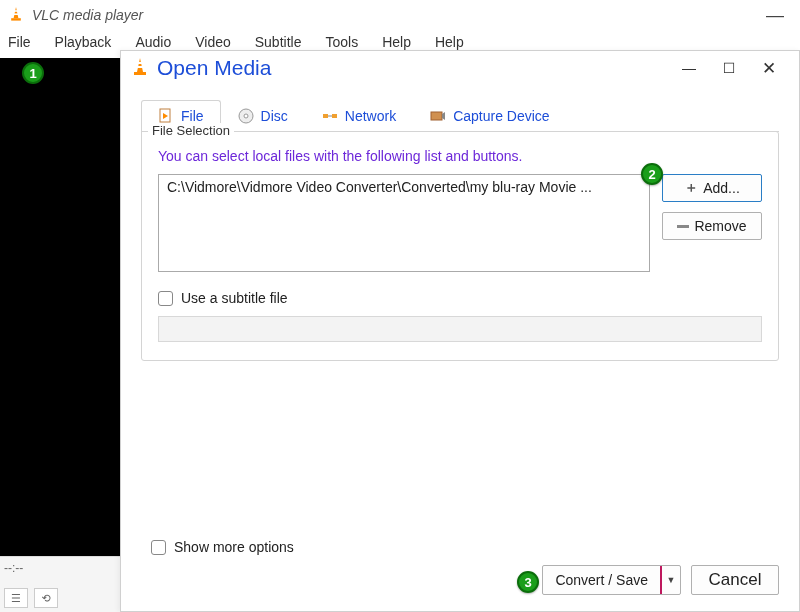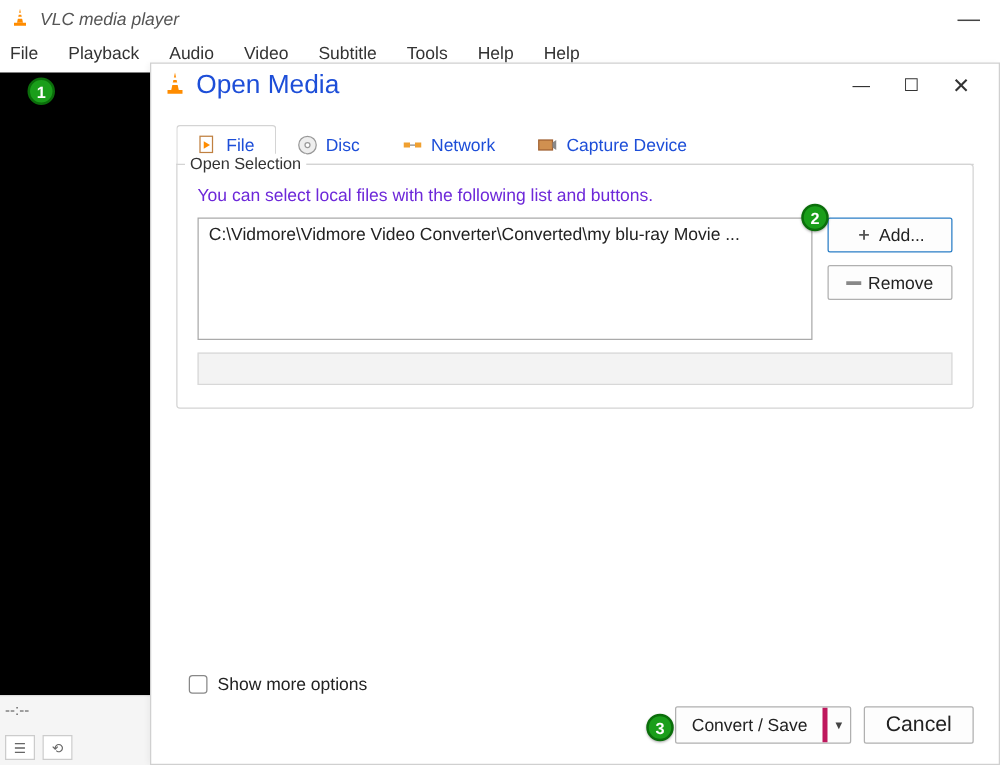--- a/index.html
+++ b/index.html
@@ -48,21 +48,21 @@
   .sub-row { margin-top: 18px; display:flex; align-items:center; gap:8px; font-size:14px; color:#222; }
   .chk { width:15px; height:15px; border:1.5px solid #888; border-radius:3px; }
   .sub-controls { margin-top:10px; display:flex; gap:12px; align-items:center; }
   .sub-path { flex:1; height:26px; border:1px solid #d8d8d8; background:#f3f3f3; }
   .browse-btn { width:108px; height:28px; border:1px solid #d8d8d8; background:#fafafa; color:#888; font-size:14px; display:flex; align-items:center; justify-content:center; border-radius:2px; }
 
   .options-row { position:absolute; left:30px; bottom:56px; display:flex; align-items:flex-end; gap:8px; font-size:14px; color:#222; }
 
   .footer { position:absolute; right:20px; bottom:16px; display:flex; gap:10px; }
   .convert-btn { height:30px; border:1px solid #b0b0b0; background:#fdfdfd; display:flex; align-items:center; border-radius:2px; overflow:hidden; }
-  .convert-main { padding: 0 12px; font-size:14px; color:#222; border-right:4px solid #be185d; height:100%; display:flex; align-items:center; }
+  .convert-main { padding: 0 12px; font-size:14px; color:#222; border-right:2px solid #be185d; height:100%; display:flex; align-items:center; }
   .convert-drop { width:18px; display:flex; align-items:center; justify-content:center; font-size:9px; color:#444; }
   .cancel-btn { width:88px; height:30px; border:1px solid #b0b0b0; background:#fdfdfd; font-size:17px; color:#222; display:flex; align-items:center; justify-content:center; border-radius:2px; }
 
   
   .badge { position:absolute; width:22px; height:22px; border-radius:50%; background:#1a9e1a; border:2px solid #0b6e0b; color:#fff; font-weight:bold; font-size:13px; display:flex; align-items:center; justify-content:center; z-index:50; box-shadow:0 1px 2px rgba(0,0,0,.3); }
 </style>
 </head>
 <body>
 
 <div class="main-window">
@@ -141,39 +141,43 @@
         <div class="tab">
           <svg class="tab-icon" viewBox="0 0 16 16">
               <rect x="1" y="4" width="11" height="8" fill="#d09050" stroke="#a06030"></rect>
               <path d="M12 6 L15 4 L15 12 L12 10 Z" fill="#888"></path>
             </svg>
           <span>Capture Device</span>
         </div>
       </div>
 
       <div class="group">
-        <span class="group-label">Open Selection</span>
+        <span class="group-label">File Selection</span>
         <div class="hint">You can select local files with the following list and buttons.</div>
 
         <div class="file-row">
           <div class="file-list">
             <div>C:\Vidmore\Vidmore Video Converter\Converted\my blu-ray Movie ...</div>
           </div>
           <div class="side-buttons">
             <div class="btn add">
               <span class="plus">＋</span>
               <span>Add...</span>
             </div>
             <div class="btn">
               <span class="minus-bar"></span>
               <span>Remove</span>
             </div>
           </div>
         </div>
 
+        <div class="sub-row">
+          <span class="chk"></span>
+          <span>Use a subtitle file</span>
+        </div>
         <div class="sub-controls">
           <div class="sub-path"></div>
         </div>
       </div>
 
     </div>
 
     <div class="options-row">
       <span class="chk"></span>
       <span>Show more options</span>

